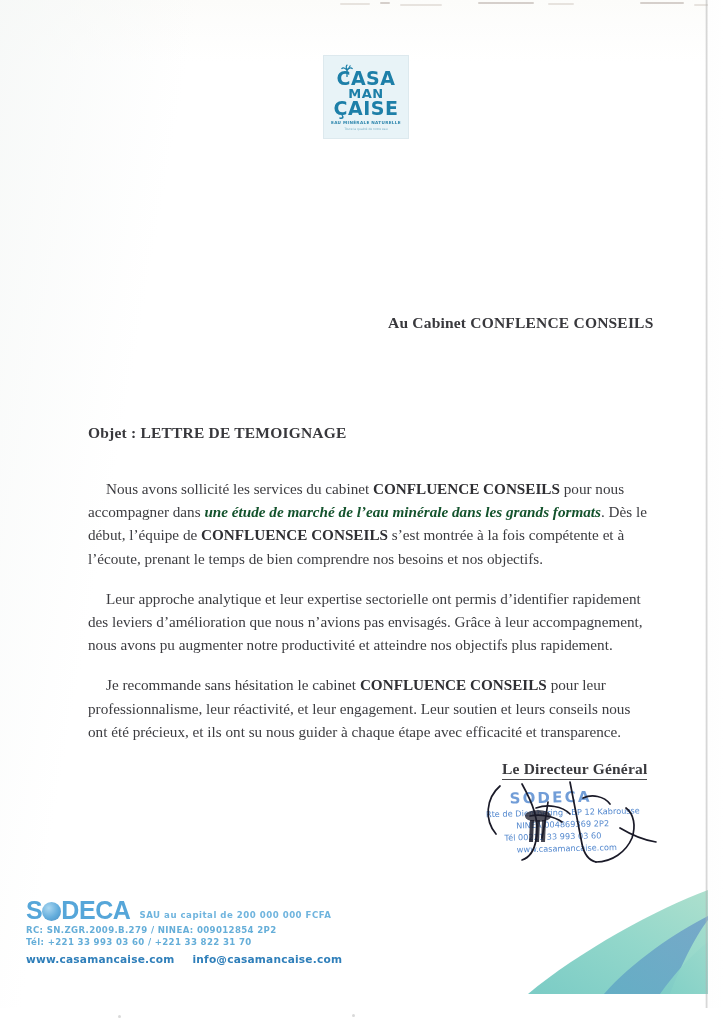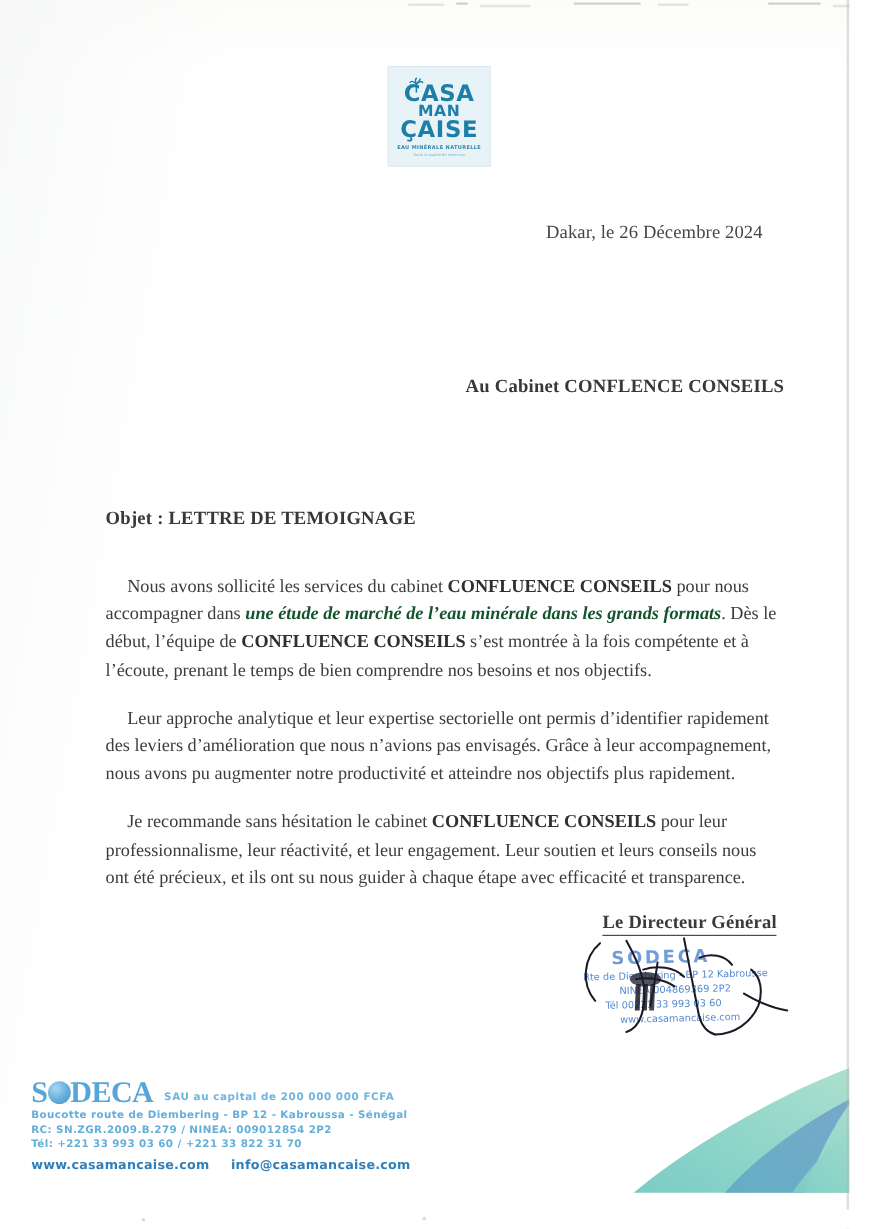--- a/index.html
+++ b/index.html
@@ -195,21 +195,21 @@
     position: absolute;
     left: 26px; top: 898px;
     width: 420px;
   }
   #footer-top {
     display: flex;
     align-items: flex-end;
   }
   #footer-logo {
     color: #3f9ad4;
-    font-family: Liberation Serif, serif;
+    font-family: Liberation Sans, sans-serif;
     font-weight: bold;
     font-size: 25px;
     letter-spacing: -0.4px;
     line-height: 1;
     opacity: 0.88;
   }
   #footer-logo .globe {
     display: inline-block;
     width: 19px; height: 19px;
     border-radius: 50%;
@@ -298,21 +298,20 @@
         <path d="M7 6 C9 4 10 2.6 10.4 1.4" stroke="#1d7fa8" stroke-width="1.1" fill="none"></path>
       </svg>
     </div>
     <div class="logo-word" id="logo-l1">CASA</div>
     <div class="logo-word" id="logo-l2">MAN</div>
     <div class="logo-word" id="logo-l3">ÇAISE</div>
     <div id="logo-sub">EAU MINÉRALE NATURELLE</div>
     <div id="logo-sub2">Toute la qualité de notre eau</div>
   </div>
 
-  <div id="date-line" class="doc-text">Dakar, le 26 Décembre 2024</div>
 
   <div id="recipient" class="doc-text">Au Cabinet CONFLENCE CONSEILS</div>
 
   <div id="subject" class="doc-text">Objet : LETTRE DE TEMOIGNAGE</div>
 
   <div id="body-block">
     <p class="para"><span>Nous avons sollicité les services du cabinet </span><b>CONFLUENCE CONSEILS</b><span> pour nous accompagner dans </span><i class="bi">une étude de marché de l’eau minérale dans les grands formats</i><span>. Dès le début, l’équipe de </span><b>CONFLUENCE CONSEILS</b><span> s’est montrée à la fois compétente et à l’écoute, prenant le temps de bien comprendre nos besoins et nos objectifs.</span></p>
     <p class="para"><span>Leur approche analytique et leur expertise sectorielle ont permis d’identifier rapidement des leviers d’amélioration que nous n’avions pas envisagés. Grâce à leur accompagnement, nous avons pu augmenter notre productivité et atteindre nos objectifs plus rapidement.</span></p>
     <p class="para"><span>Je recommande sans hésitation le cabinet </span><b>CONFLUENCE CONSEILS</b><span> pour leur professionnalisme, leur réactivité, et leur engagement. Leur soutien et leurs conseils nous ont été précieux, et ils ont su nous guider à chaque étape avec efficacité et transparence.</span></p>
   </div>
@@ -345,21 +344,20 @@
       <path d="M72 52 L76 52 L75 74 L71 74 Z" opacity="0.8"></path>
       <ellipse cx="68" cy="48" rx="13" ry="6" opacity="0.75"></ellipse>
     </g>
   </svg>
 
   <div id="footer">
     <div id="footer-top">
       <div id="footer-logo">S<span class="globe"></span>DECA</div>
       <div id="footer-cap">SAU au capital de 200 000 000 FCFA</div>
     </div>
-    <div class="footer-line">Boucotte route de Diembering - BP 12 - Kabroussa - Sénégal</div>
     <div class="footer-line">RC: SN.ZGR.2009.B.279 / NINEA: 009012854 2P2</div>
     <div class="footer-line">Tél: +221 33 993 03 60 / +221 33 822 31 70</div>
     <div id="footer-contact">
       <span>www.casamancaise.com</span>
       <span>info@casamancaise.com</span>
     </div>
   </div>
 
   <svg id="corner-wave" viewBox="0 0 300 112" preserveAspectRatio="none">
     <defs>

